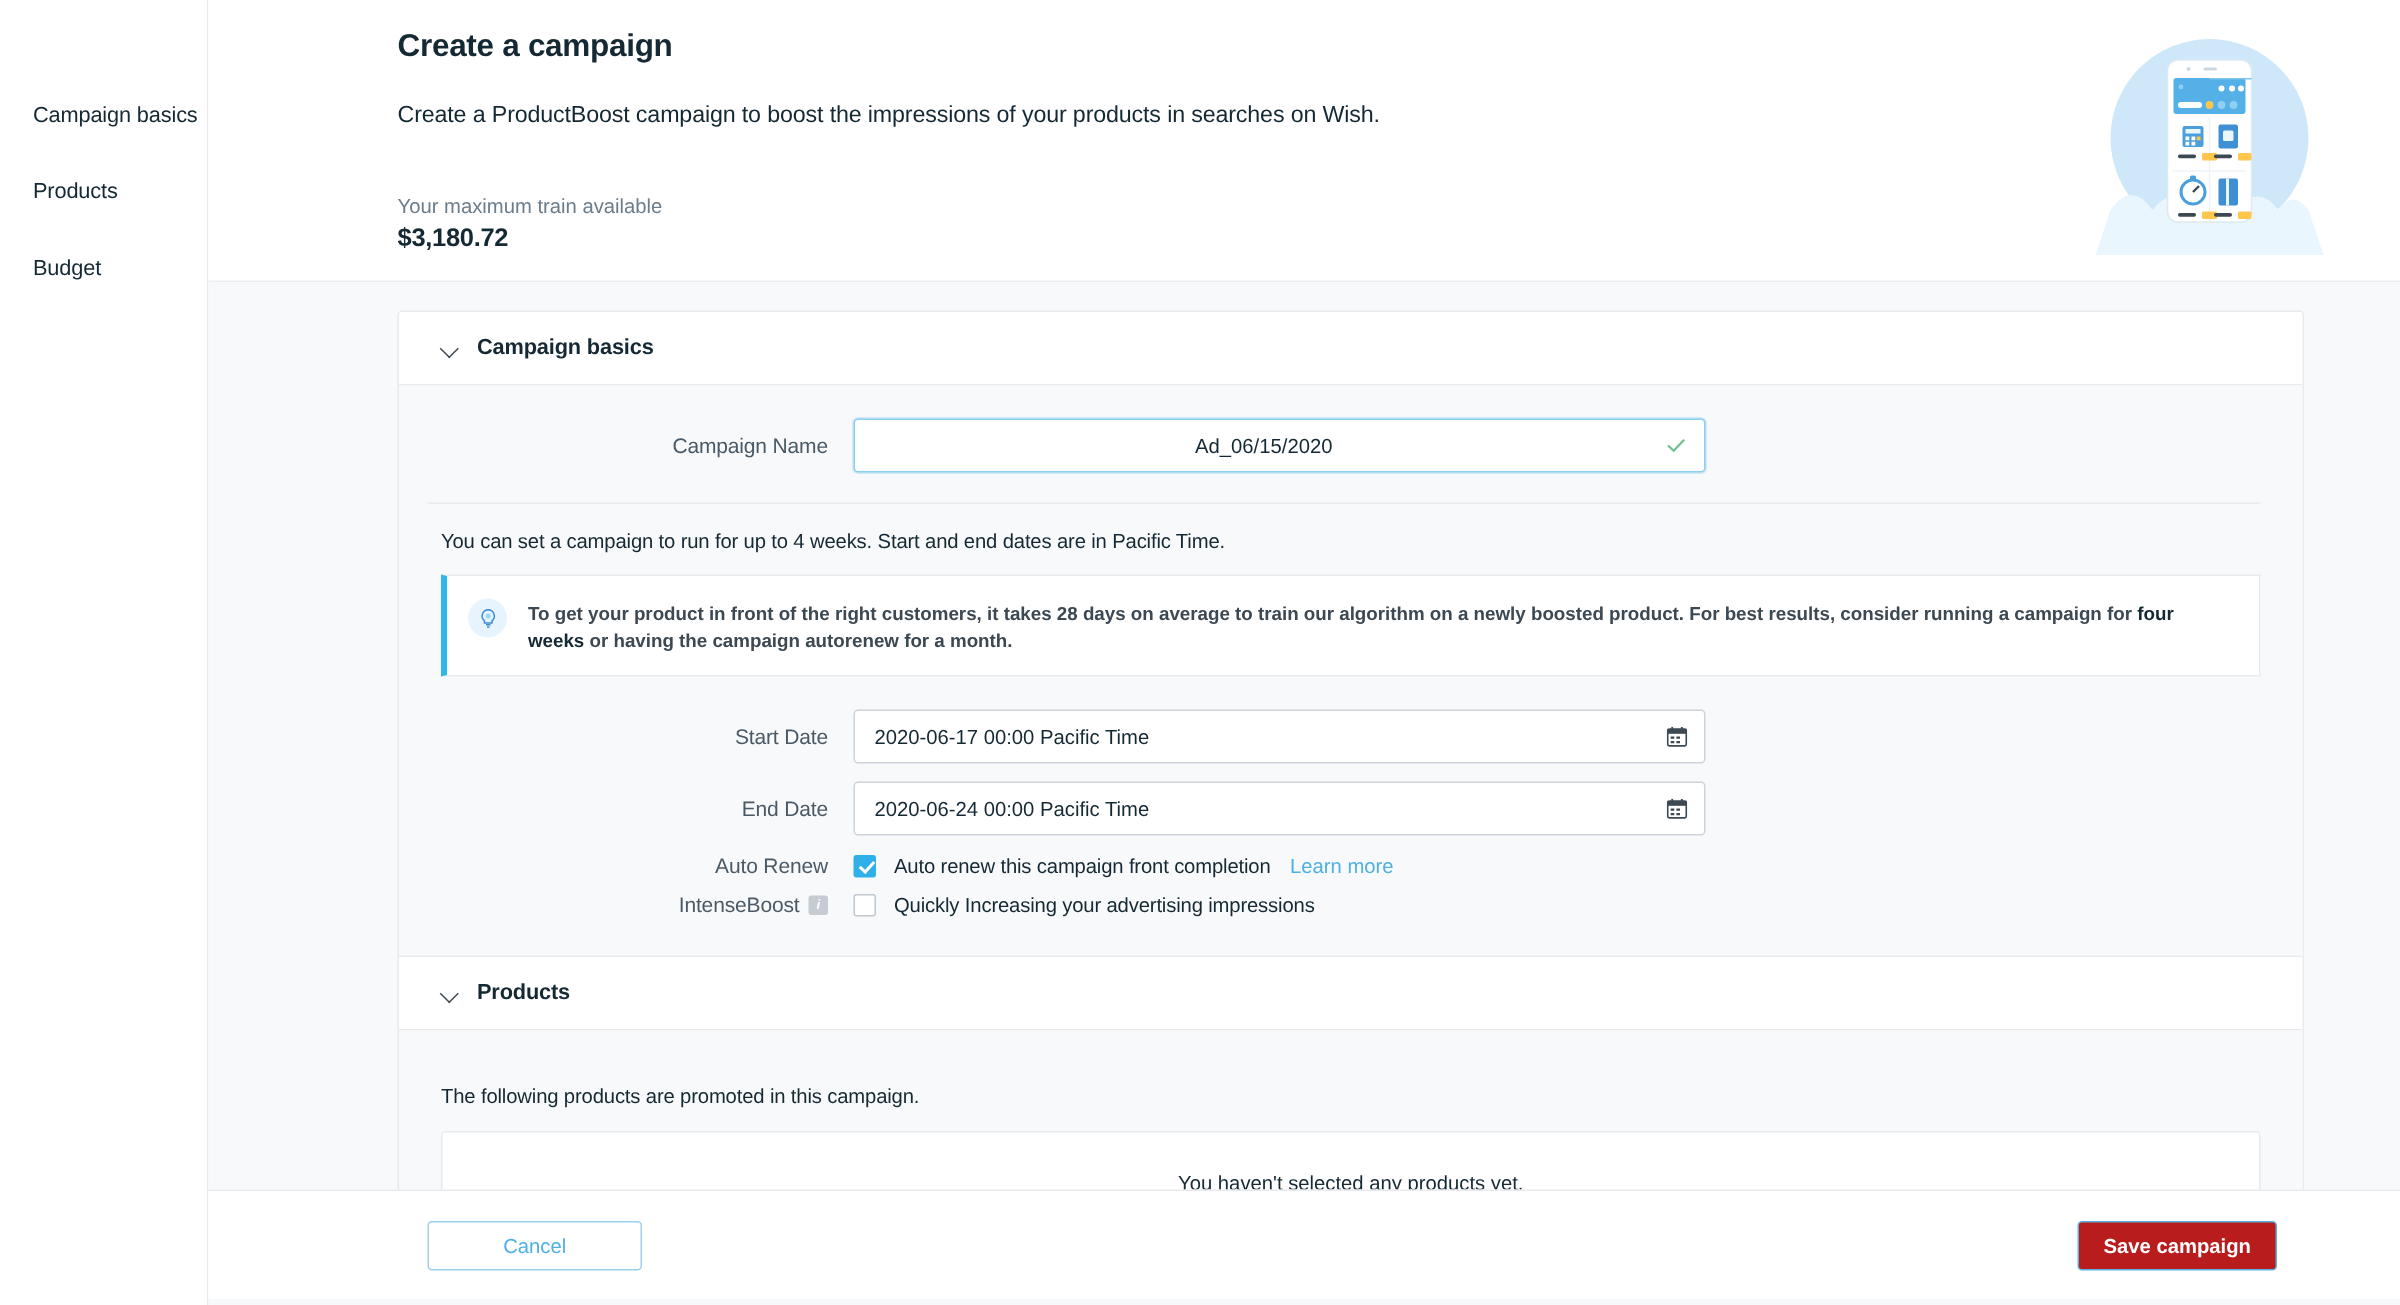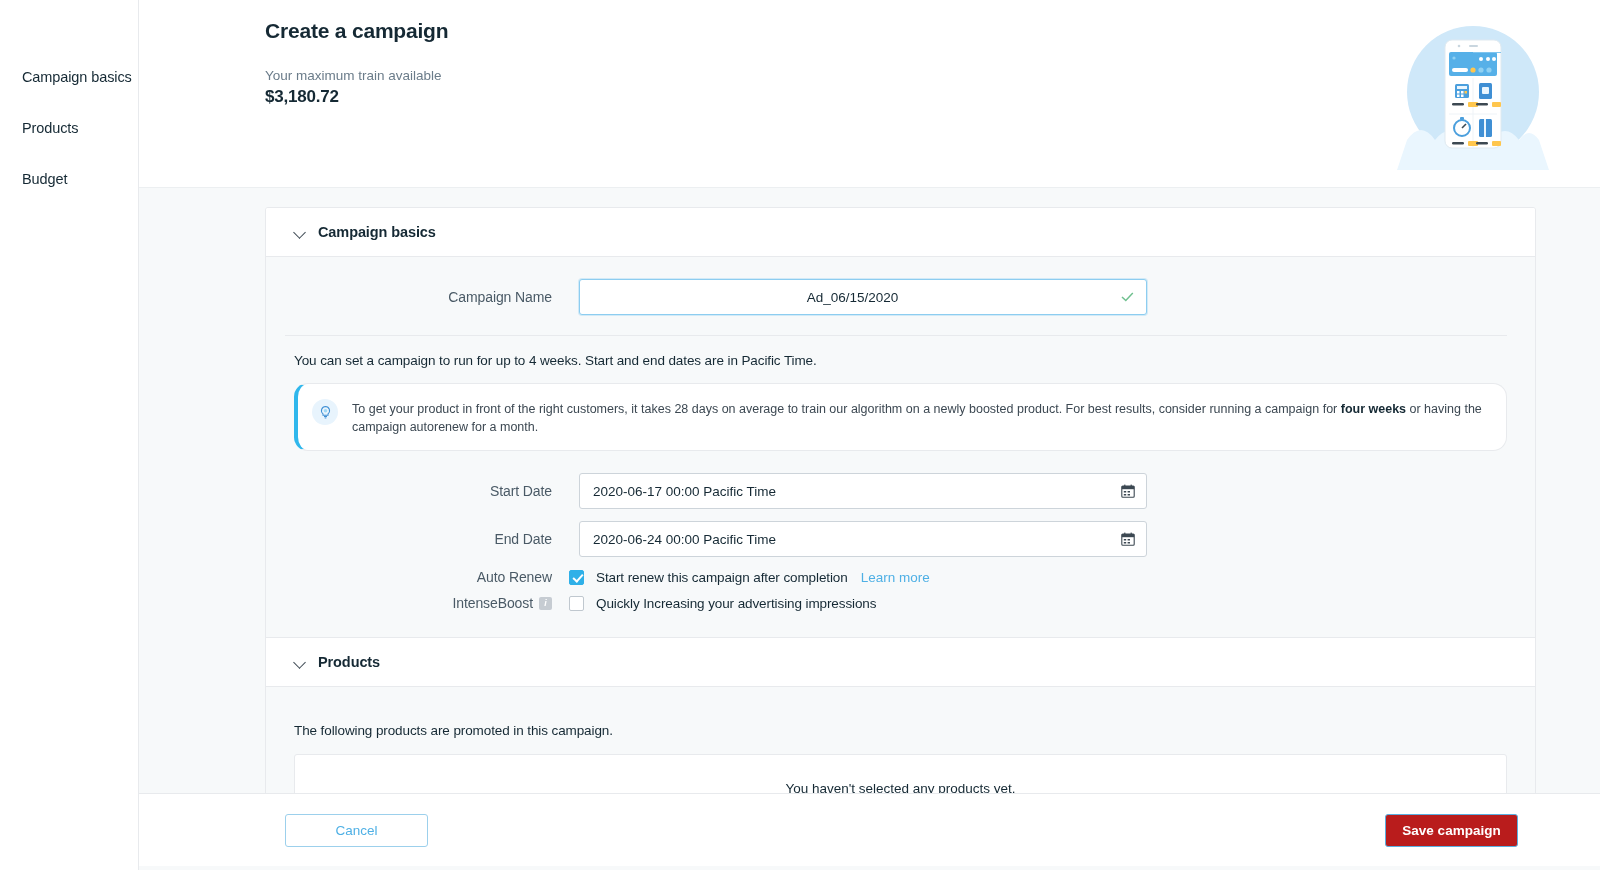--- a/index.html
+++ b/index.html
@@ -131,21 +131,20 @@
   .card-body {
     background: #f7f9fa;
     padding: 22px 28px 26px 19px;
   }
 
   
   .field-row {
     display: flex;
     align-items: center;
     margin-bottom: 12px;
-    gap: 10px;
   }
   .field-label {
     width: 284px;
     text-align: right;
     padding-right: 17px;
     font-size: 14px;
     color: #4a5a66;
     letter-spacing: -0.1px;
     flex: none;
   }
@@ -211,25 +210,26 @@
     padding: 17px 0 15px 9px;
     letter-spacing: -0.1px;
   }
 
   
   .callout {
     display: flex;
     background: #ffffff;
     border: 1px solid #e8eaed;
     border-left: 4px solid #2fb7ec;
-    border-radius: 14px;
+    border-radius: 0;
     padding: 14px 18px 14px 14px;
     margin: 0 0 22px 9px;
     align-items: flex-start;
     gap: 14px;
+    font-weight: bold;
   }
   .bulb-badge {
     flex: none;
     width: 26px; height: 26px;
     border-radius: 50%;
     background: #e8f4fd;
     display: flex;
     align-items: center;
     justify-content: center;
     margin-top: 1px;
@@ -357,20 +357,21 @@
     <div class="sidebar-item">
       <span>Budget</span>
     </div>
   </nav>
 
   <div class="main">
 
     <header class="header">
       <div class="header-inner">
         <h1 class="page-title">Create a campaign</h1>
+        <p class="page-sub">Create a ProductBoost campaign to boost the impressions of your products in searches on Wish.</p>
         <div class="budget-label">Your maximum train available</div>
         <div class="budget-value">$3,180.72</div>
 
         <div class="hero-illustration">
           <svg viewBox="0 0 152 152" width="152" height="152">
             <circle cx="76" cy="74" r="66" fill="#cfe8f9"></circle>
             <path d="M10 122 q14 -20 28 0 q14 -18 28 0 q14 -20 28 0 q14 -18 28 0 q10 -14 20 0 L152 152 L0 152 Z" fill="#eaf6fe"></path>
             <rect x="48" y="22" width="56" height="108" rx="7" fill="#ffffff" stroke="#dfe9f0" stroke-width="1"></rect>
             <circle cx="62" cy="28" r="1.3" fill="#c9d6df"></circle>
             <rect x="72" y="27" width="9" height="2" rx="1" fill="#c9d6df"></rect>
@@ -485,21 +486,21 @@
                   <rect x="2.8" y="10" width="2.4" height="1.5" fill="#3c4852"></rect>
                   <rect x="6.6" y="10" width="2.4" height="1.5" fill="#3c4852"></rect>
                 </svg>
               </span>
             </div>
           </div>
 
           <div class="check-row" style="margin-top:6px;">
             <div class="field-label">Auto Renew</div>
             <span class="cb checked"></span>
-            <span class="check-label">Start renew this campaign after completion</span>
+            <span class="check-label">Auto renew this campaign front completion</span>
             <a class="link">Learn more</a>
           </div>
 
           <div class="check-row" style="margin-bottom:0;">
             <div class="field-label with-info">
               <span>IntenseBoost</span>
               <span class="info-icon">i</span>
             </div>
             <span class="cb"></span>
             <span class="check-label">Quickly Increasing your advertising impressions</span>

